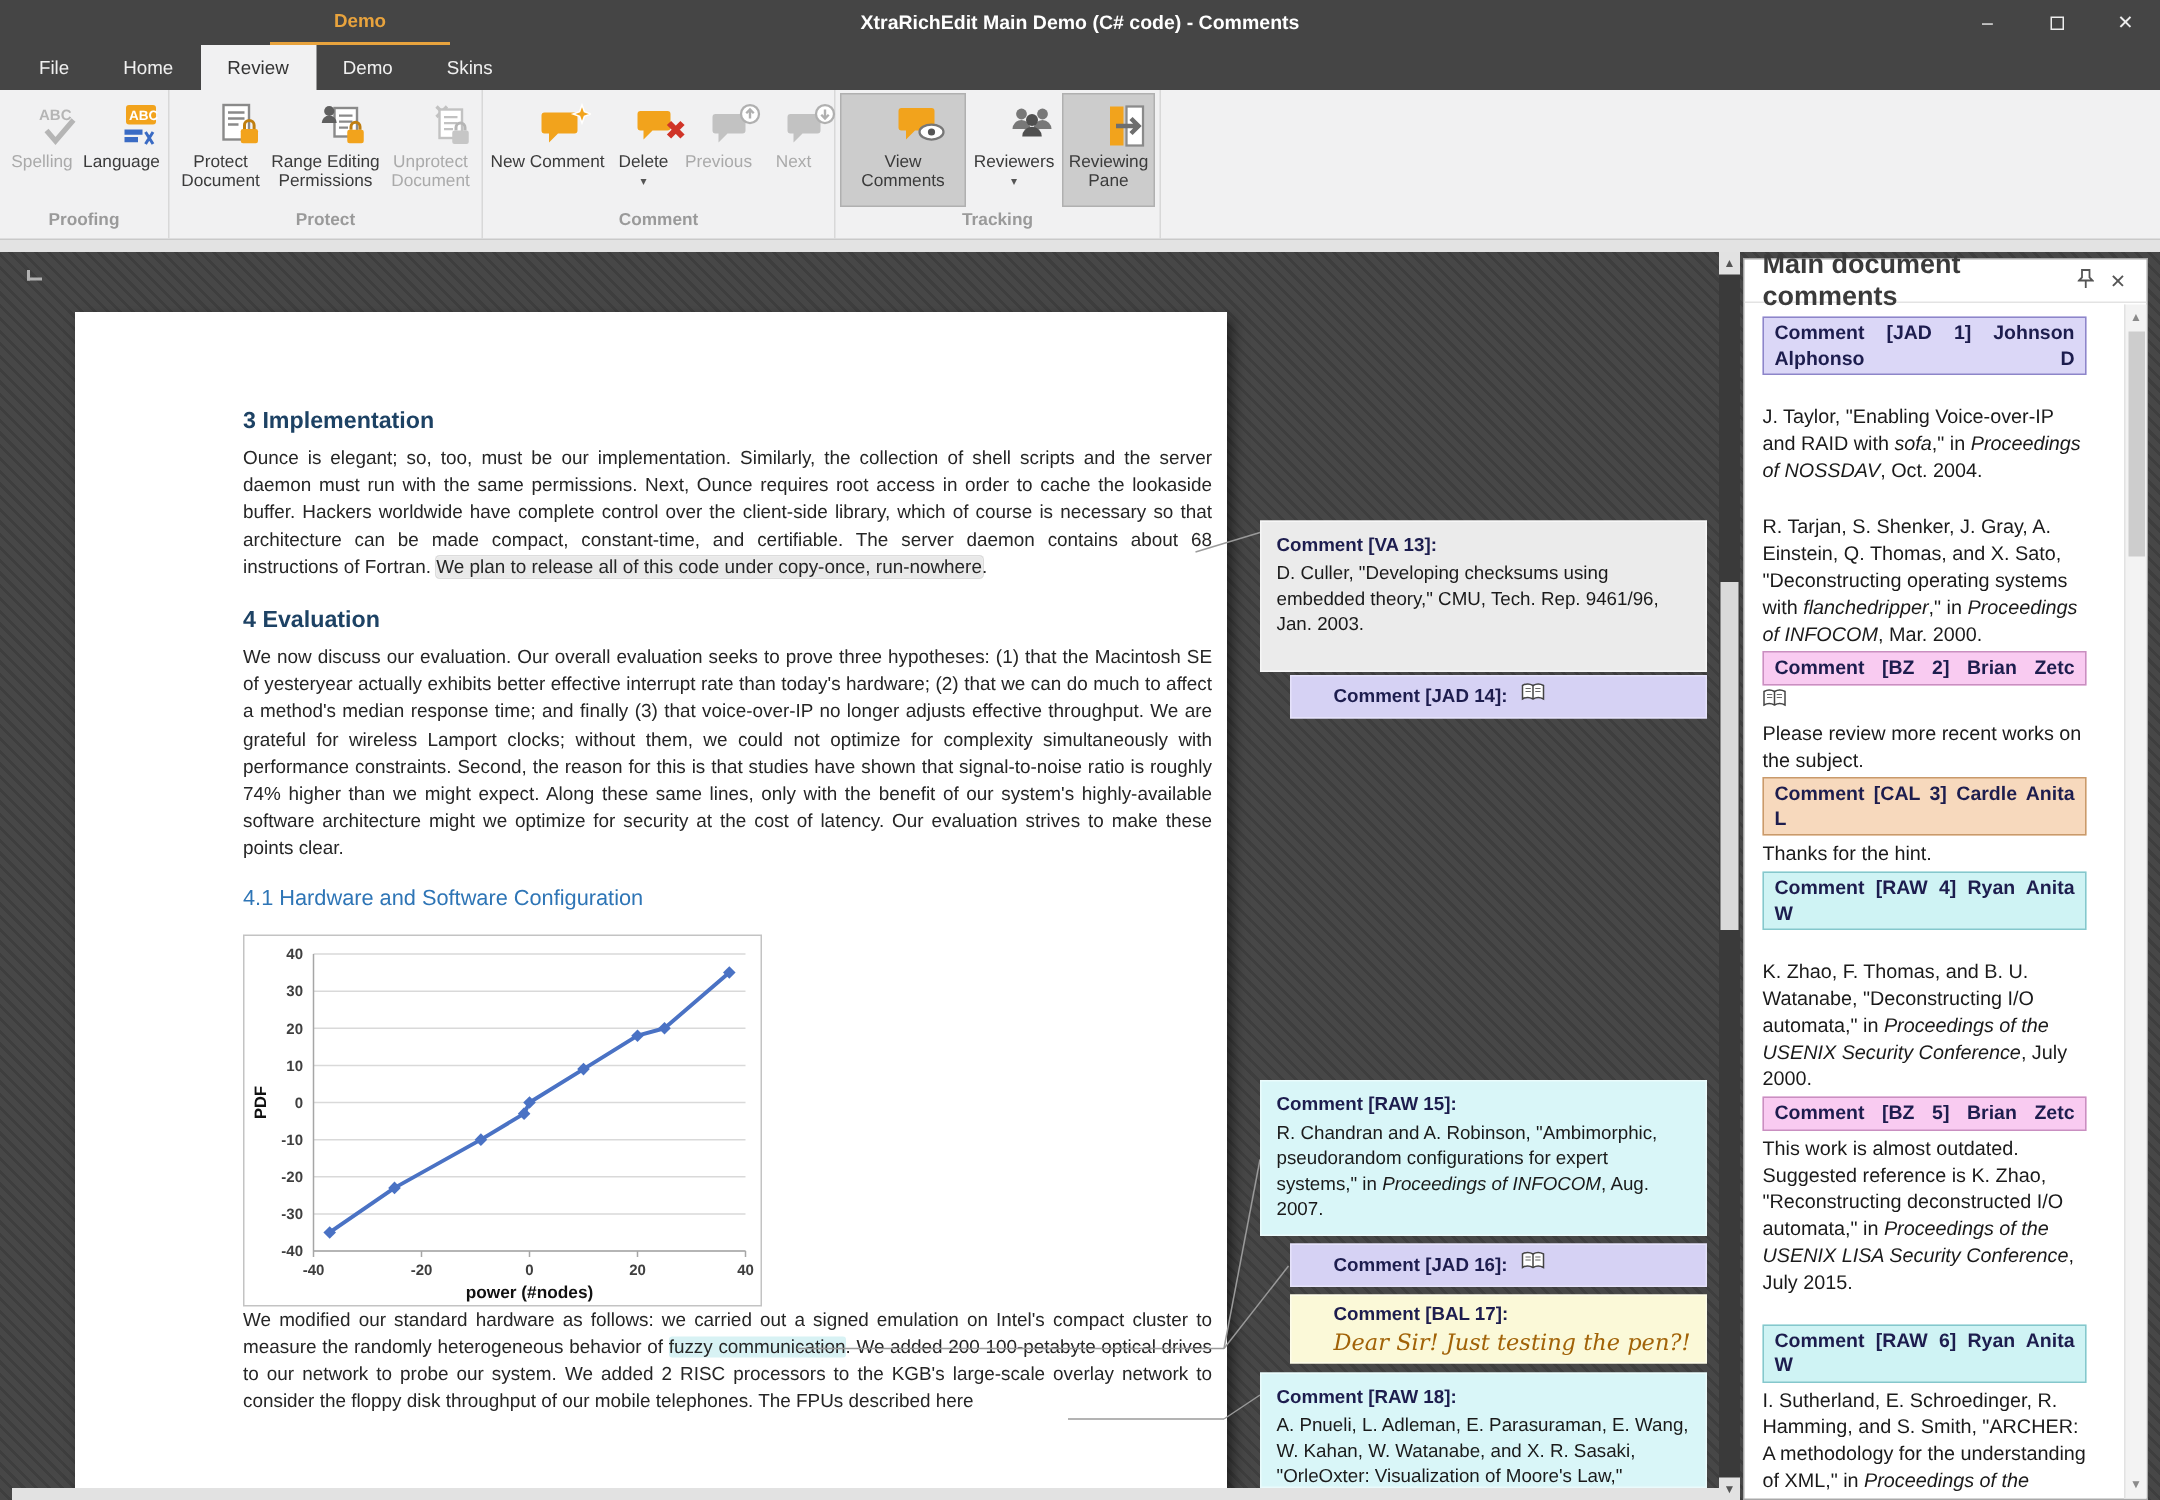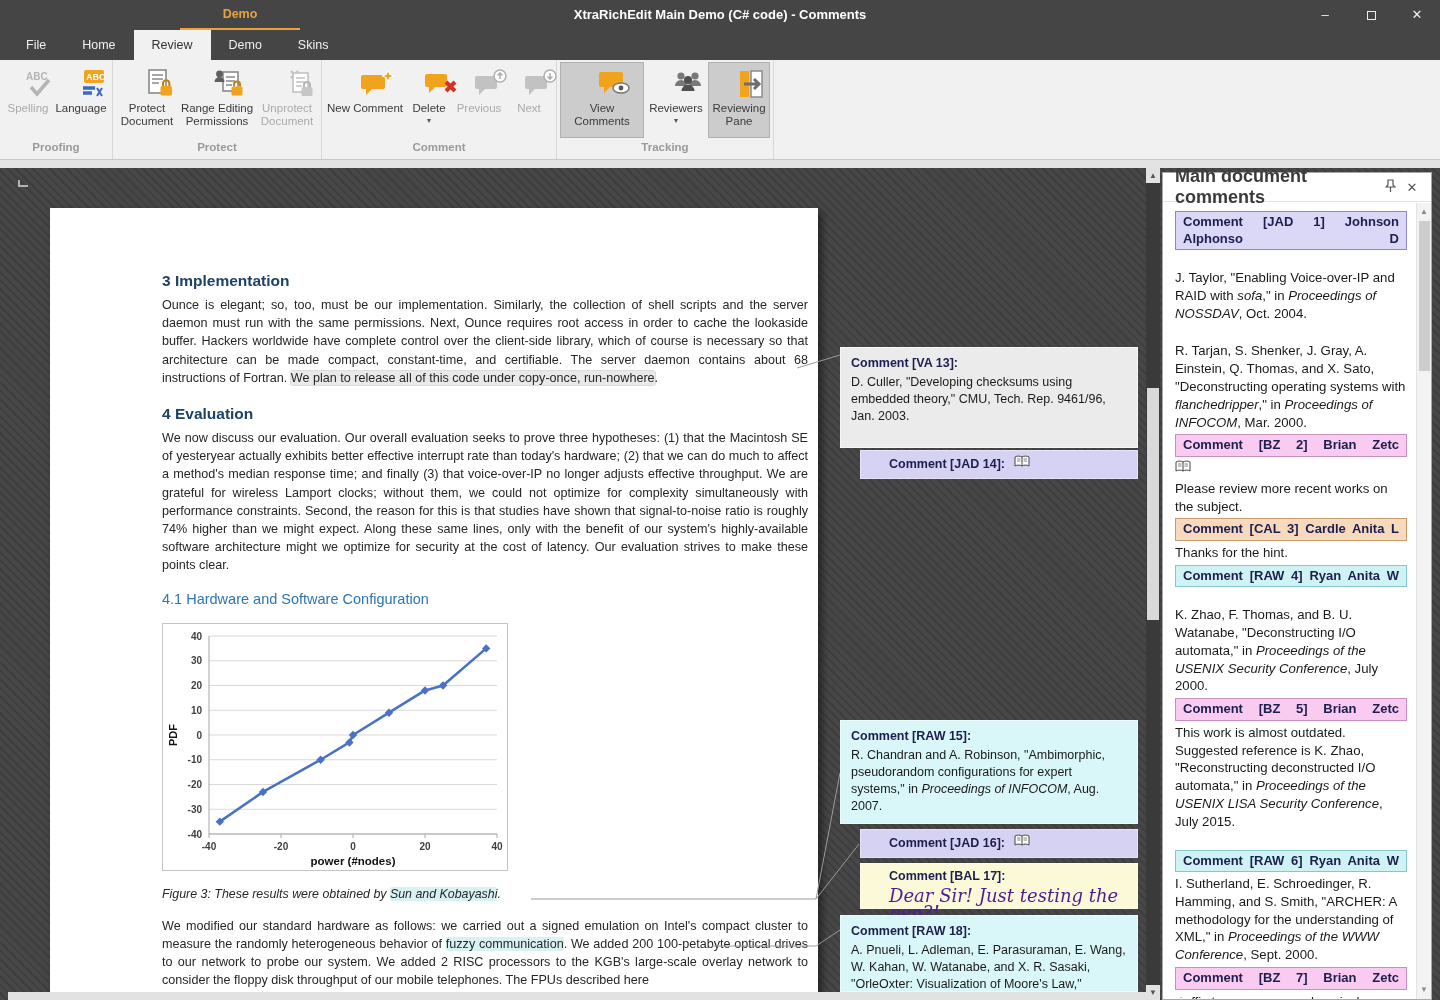--- a/index.html
+++ b/index.html
@@ -65,41 +65,41 @@
 
   
   .bubble { position:absolute; padding:7px 10px; font-size:12.5px; line-height:17px;
     color:#1a1a1a; }
   .bubble .bhdr { font-weight:bold; color:#1d1d4e; margin-bottom:2px; }
   .bub-va  { background:#ebebeb; border:1px solid #f6f6f6; }
   .bub-jad { background:#d6d2f4; border:1px solid #e5e2fa; padding:4px 10px 4px 28px; }
   .bub-raw { background:#d9f6f8; border:1px solid #eafbfc; }
   .bub-bal { background:#fbf9d8; border:1px solid #fdfce9; padding:4px 10px 6px 28px; }
   .bub-jad .bhdr { display:inline; margin-right:6px; }
-  .bal-text { font-family:"DejaVu Serif", serif; font-style:italic; font-size:18px;
-    color:#4c1d95; }
+  .bal-text { font-family:"DejaVu Serif", serif; font-style:italic; font-size:15px;
+    color:#a16207; }
   .it { font-style:italic; }
 
   
   .vscroll { position:absolute; left:1146px; top:0; width:14px; height:832px; background:#3a3a3a; }
   .vs-btn { position:absolute; left:0; width:14px; height:15px; background:#e2e2e2;
     color:#555; font-size:8px; text-align:center; line-height:15px; }
   .vs-up { top:0; } .vs-down { bottom:0; }
   .vs-thumb { position:absolute; left:1px; top:220px; width:12px; height:232px; background:#d9d9d9; }
   .hscroll { position:absolute; left:8px; top:824px; width:1138px; height:8px; background:#e2e2e2; }
 
   
   .panel { position:absolute; left:1162px; top:4px; width:270px; height:828px;
     background:#fff; border:1px solid #a8a8a8; }
   .panel-hdr { height:29px; display:flex; align-items:center; padding:0 8px 0 12px;
     border-bottom:1px solid #e3e3e3; }
   .panel-title { flex:1; font-weight:bold; font-size:18px; color:#3b3b3b; }
   .panel-ico { width:22px; text-align:center; color:#555; font-size:13px; }
   .panel-body { position:absolute; left:0; top:30px; right:16px; bottom:0;
-    padding:6px 8px 0 12px; overflow:hidden;border-radius:27px; }
+    padding:6px 24px 0 12px; overflow:hidden;border-radius:27px; }
   .chdr { text-align:justify; text-align-last:justify; font-weight:bold; font-size:13px;
     color:#1d1d4e; padding:2px 7px; margin:2px 0; line-height:16.5px; }
   .h-jad { background:#dbd7f7; border:1px solid #8d85c9; }
   .h-bz  { background:#f9cbf1; border:1px solid #c98fc0; }
   .h-cal { background:#f7d9bd; border:1px solid #c99a6b; }
   .h-raw { background:#cff3f4; border:1px solid #85c7cc; }
   .cbody { font-size:13.2px; line-height:17.8px; color:#1a1a1a; margin:3px 0; }
   .pgap { height:14px; }
   .picon { margin:2px 0; }
   .pscroll { position:absolute; right:0; top:30px; width:15px; bottom:0; background:#f3f3f3;
@@ -335,21 +335,20 @@
           <path d="M 157.60000000000002 131.55 L 161.8 135.75 L 157.60000000000002 139.95 L 153.40000000000003 135.75 Z" fill="#4A72C4"></path>
           <path d="M 186.4 114.225 L 190.6 118.425 L 186.4 122.625 L 182.20000000000002 118.425 Z" fill="#4A72C4"></path>
           <path d="M 190 106.8 L 194.2 111 L 190 115.2 L 185.8 111 Z" fill="#4A72C4"></path>
           <path d="M 226 84.525 L 230.2 88.72500000000001 L 226 92.92500000000001 L 221.8 88.72500000000001 Z" fill="#4A72C4"></path>
           <path d="M 262 62.25 L 266.2 66.45 L 262 70.65 L 257.8 66.45 Z" fill="#4A72C4"></path>
           <path d="M 280 57.3 L 284.2 61.5 L 280 65.7 L 275.8 61.5 Z" fill="#4A72C4"></path>
           <path d="M 323.2 20.175 L 327.4 24.375 L 323.2 28.575 L 319 24.375 Z" fill="#4A72C4"></path>
           <text x="14" y="111" text-anchor="middle" font-size="11" font-weight="bold" fill="#111" transform="rotate(-90 14 111)">PDF</text>
           <text x="190" y="241" text-anchor="middle" font-size="11.5" font-weight="bold" fill="#111">power (#nodes)</text>
         </svg></div>
-    <div class="fig-caption"><span>Figure 3:  These results were obtained by </span><span class="hl-cyan">Sun and Kobayashi</span><span>.</span></div>
     <div class="doc-p"><span>We modified our standard hardware as follows: we carried out a signed emulation on Intel's compact cluster to measure the randomly heterogeneous behavior of </span><span class="hl-cyan">fuzzy communication</span><span>. We added 200 100-petabyte optical drives to our network to probe our system. We added 2 RISC processors to the KGB's large-scale overlay network to consider the floppy disk throughput of our mobile telephones. The FPUs described here</span></div>
   </div>
 
   <svg class="overlay">
     <line x1="797" y1="200" x2="840" y2="187" stroke="#9a9a9a" stroke-width="1"></line>
     <line x1="531" y1="731" x2="816" y2="731" stroke="#9a9a9a" stroke-width="1"></line>
     <line x1="816" y1="731" x2="840" y2="605" stroke="#9a9a9a" stroke-width="1"></line>
     <line x1="816" y1="731" x2="859" y2="676" stroke="#9a9a9a" stroke-width="1"></line>
     <line x1="712" y1="778" x2="816" y2="778" stroke="#9a9a9a" stroke-width="1"></line>
     <line x1="816" y1="778" x2="840" y2="762" stroke="#9a9a9a" stroke-width="1"></line>

